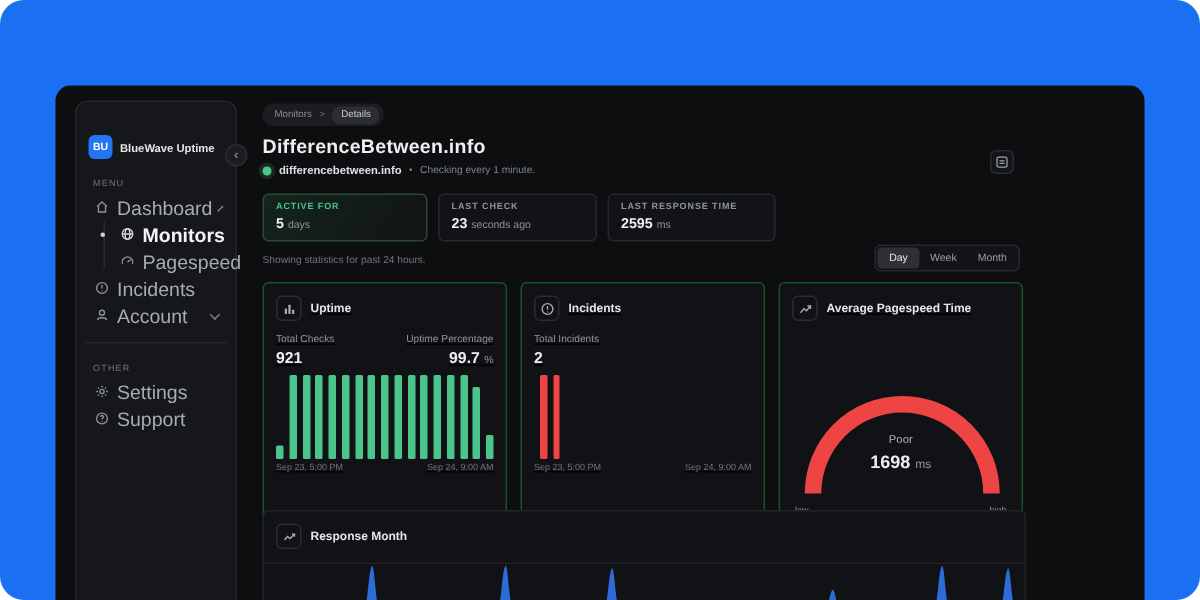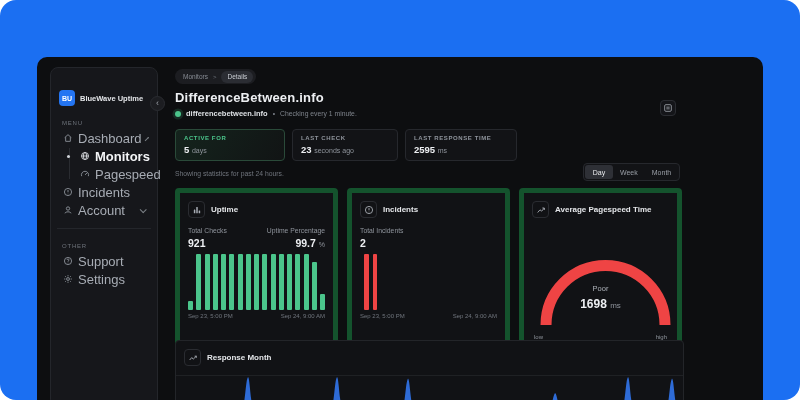--- a/index.html
+++ b/index.html
@@ -64,22 +64,22 @@
   .scard.wide { width:112px; }
 
   .stats-note { position:absolute; left:138px; top:113px; font-size:6.8px; color:#70757D; }
   .range-toggle { position:absolute; left:546px; top:106px; display:flex; background:#121316;
     border:1px solid #26282D; border-radius:4px; padding:1px; }
   .chip { min-width:28px; text-align:center; font-size:7px; color:#999EA6; padding:3.5px 7px; border-radius:3px; }
   .chip.selected { background:#2E3036; color:#E8EAED; }
 
   
   .cards-row { position:absolute; left:138px; top:131px; display:flex; gap:9px; }
-  .card { width:163px; height:160px; background:#111215; border:5px solid #14532d;
-    border-radius:4px; padding:8px; position:relative; }
+  .card { width:163px; height:160px; background:#111215; border:1px solid #14532d;
+    border-radius:4px; padding:8px; position:relative;text-decoration:underline; }
   .card-head { display:flex; align-items:center; gap:6px; }
   .icon-box { width:17px; height:17px; border:1px solid #2A2C31; border-radius:4px;
     display:flex; align-items:center; justify-content:center; color:#A7ACB4; flex:none; }
   .card-title { font-size:8px; color:#E4E6E9; font-weight:bold; }
   .metrics { display:flex; justify-content:space-between; margin-top:9px; }
   .metric .m-lbl { font-size:6.8px; color:#8F949C; }
   .metric .m-val { font-size:10.5px; color:#EDEFF2; font-weight:bold; margin-top:2.5px; }
   .metric .m-unit { font-size:7px; color:#8F949C; font-weight:normal; }
   .metric.right { text-align:right; }
   .chart-box { height:56px; margin-top:5px; display:flex; align-items:flex-end; justify-content:space-between; }
@@ -175,36 +175,36 @@
       <span class="chev down"></span>
     </div>
 
     <div class="side-divider"></div>
 
     <div class="section-label">OTHER</div>
 
     <div class="nav-item">
       <span class="nicon">
         <svg width="10" height="10" viewBox="0 0 12 12" fill="none" stroke="currentColor" stroke-width="1.1">
+            <circle cx="6" cy="6" r="1.7"></circle>
+            <path d="M6 1.4 V2.8 M6 9.2 V10.6 M1.4 6 H2.8 M9.2 6 H10.6 M2.7 2.7 L3.7 3.7 M8.3 8.3 L9.3 9.3 M9.3 2.7 L8.3 3.7 M3.7 8.3 L2.7 9.3"></path>
+          </svg>
+      </span>
+      <span>Settings</span>
+    </div>
+
+    <div class="nav-item">
+      <span class="nicon">
+        <svg width="10" height="10" viewBox="0 0 12 12" fill="none" stroke="currentColor" stroke-width="1.1">
             <circle cx="6" cy="6" r="4.3"></circle>
             <path d="M4.8 4.8 C4.8 3.2 7.4 3.3 7.2 4.8 C7.1 5.8 6 5.8 6 6.8"></path>
             <circle cx="6" cy="8.4" r="0.5" fill="currentColor" stroke="none"></circle>
           </svg>
       </span>
       <span>Support</span>
-    </div>
-
-    <div class="nav-item">
-      <span class="nicon">
-        <svg width="10" height="10" viewBox="0 0 12 12" fill="none" stroke="currentColor" stroke-width="1.1">
-            <circle cx="6" cy="6" r="1.7"></circle>
-            <path d="M6 1.4 V2.8 M6 9.2 V10.6 M1.4 6 H2.8 M9.2 6 H10.6 M2.7 2.7 L3.7 3.7 M8.3 8.3 L9.3 9.3 M9.3 2.7 L8.3 3.7 M3.7 8.3 L2.7 9.3"></path>
-          </svg>
-      </span>
-      <span>Settings</span>
     </div>
   </div>
 
   <div class="breadcrumb">
     <span>Monitors</span>
     <span class="sep">&gt;</span>
     <span class="current">Details</span>
   </div>
 
   <div class="page-title">DifferenceBetween.info</div>

